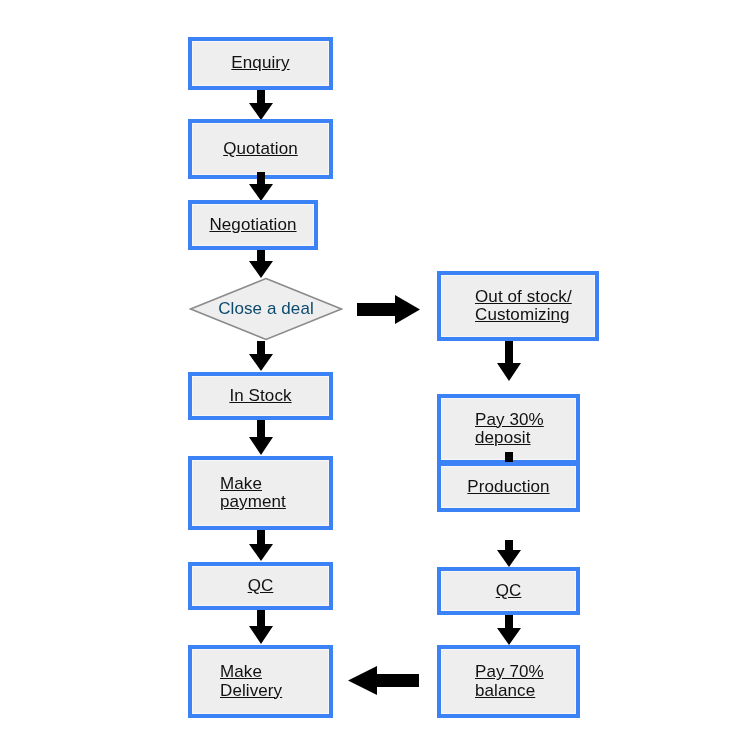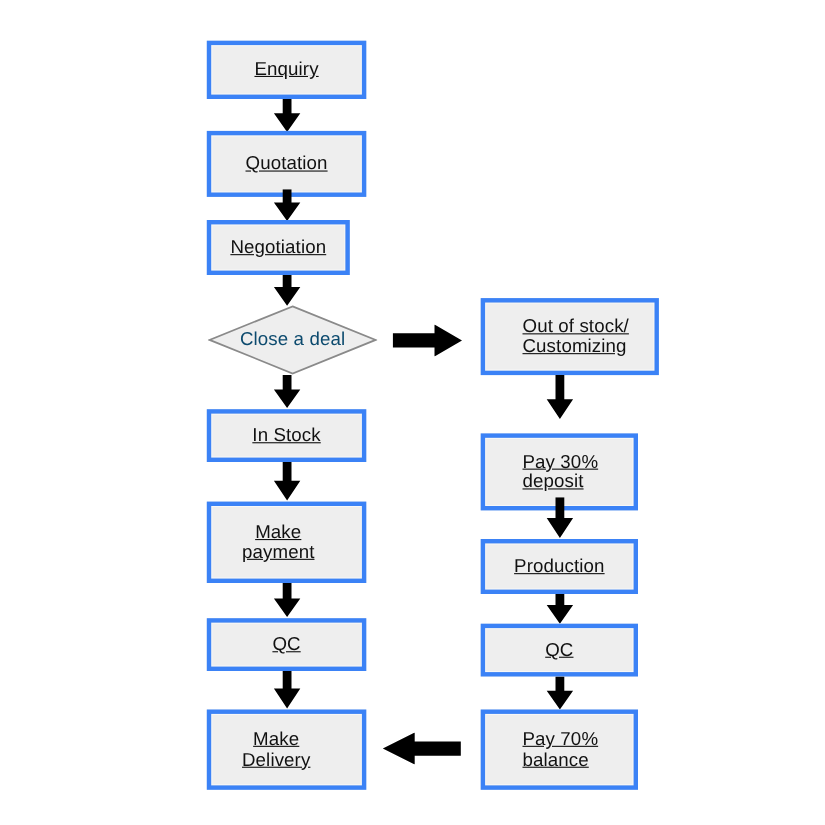--- a/index.html
+++ b/index.html
@@ -31,21 +31,21 @@
     letter-spacing: 0.1px;
     white-space: pre-line;
     text-decoration: underline;
   }
   .node.center {
     justify-content: center;
     text-align: center;
   }
   .node.leftish {
     justify-content: flex-start;
-    text-align: center;
+    text-align: left;
     padding-left: 28px;
   }
   .node.leftish-wide {
     justify-content: flex-start;
     text-align: left;
     padding-left: 34px;
   }
   .decision-wrap {
     position: absolute;
   }
@@ -156,21 +156,21 @@
 
   <div class="node leftish-wide" style="left:437px; top:382px; width:143px; height:70px;margin-top:12px;">Pay 30%
 deposit</div>
 
   <div class="arrow" style="left:494px; top:452px; width:30px; height:38px;">
     <svg width="30" height="38" viewBox="0 0 30 38">
       <polygon points="11,0 19,0 19,19 27,19 15,37 3,19 11,19" fill="#000000"></polygon>
     </svg>
   </div>
 
-  <div class="node center" style="left:437px; top:490px; width:143px; height:50px;">Production</div>
+  <div class="node center" style="left:437px; top:462px; width:143px; height:50px;">Production</div>
 
   <div class="arrow" style="left:494px; top:540px; width:30px; height:28px;">
     <svg width="30" height="28" viewBox="0 0 30 28">
       <polygon points="11,0 19,0 19,10 27,10 15,27 3,10 11,10" fill="#000000"></polygon>
     </svg>
   </div>
 
   <div class="node center" style="left:437px; top:567px; width:143px; height:48px;">QC</div>
 
   <div class="arrow" style="left:494px; top:615px; width:30px; height:31px;">

